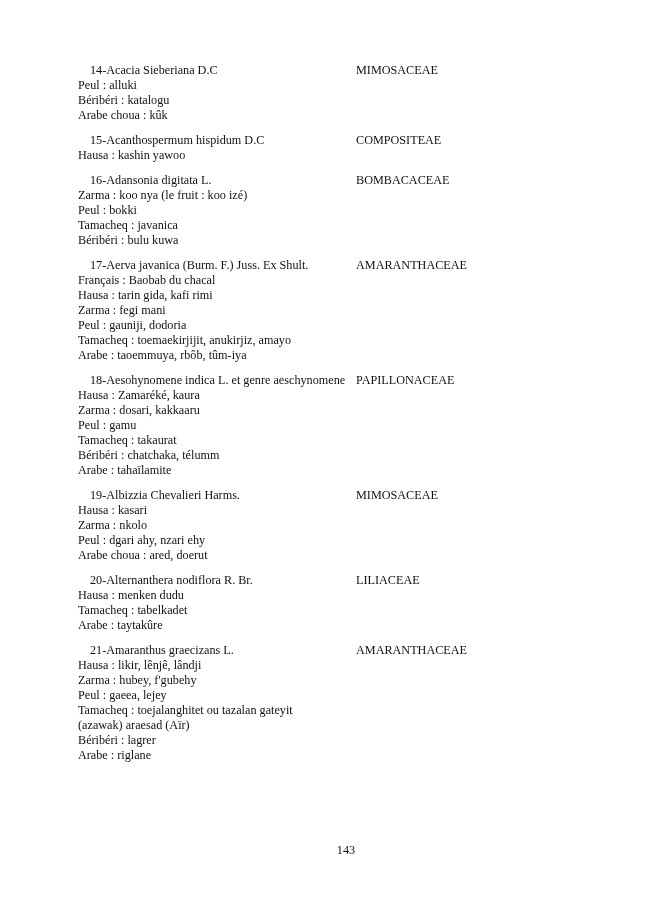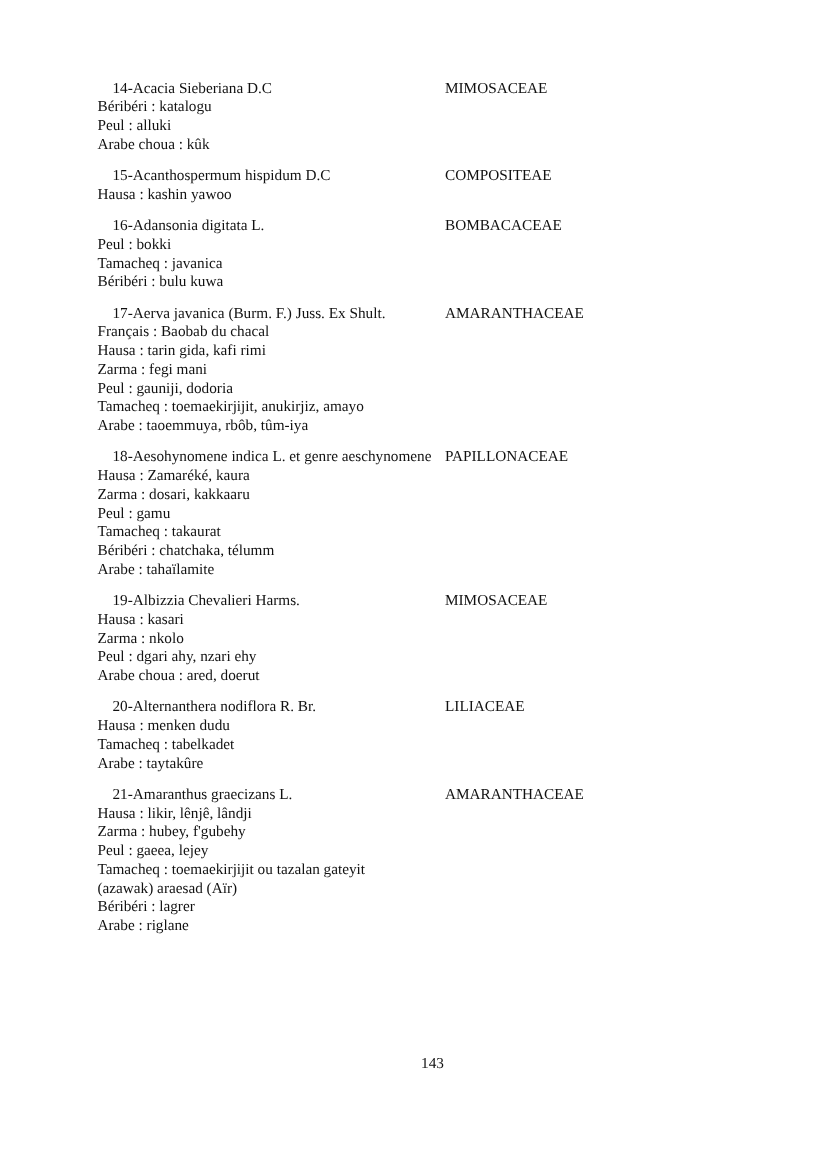--- a/index.html
+++ b/index.html
@@ -16,38 +16,39 @@
 </head>
 <body>
 
 <div class="page">
 
   <div class="entry">
     <div class="entry-head">
       <span class="species">14-Acacia Sieberiana D.C</span>
       <span class="family">MIMOSACEAE</span>
     </div>
+    <div class="name-line">Peul : alluki</div>
     <div class="name-line">Béribéri : katalogu</div>
-    <div class="name-line">Peul : alluki</div>
     <div class="name-line">Arabe choua : kûk</div>
   </div>
 
   <div class="entry">
     <div class="entry-head">
       <span class="species">15-Acanthospermum hispidum D.C</span>
       <span class="family">COMPOSITEAE</span>
     </div>
     <div class="name-line">Hausa : kashin yawoo</div>
   </div>
 
   <div class="entry">
     <div class="entry-head">
       <span class="species">16-Adansonia digitata L.</span>
       <span class="family">BOMBACACEAE</span>
     </div>
+    <div class="name-line">Zarma : koo nya (le fruit : koo izé)</div>
     <div class="name-line">Peul : bokki</div>
     <div class="name-line">Tamacheq : javanica</div>
     <div class="name-line">Béribéri : bulu kuwa</div>
   </div>
 
   <div class="entry">
     <div class="entry-head">
       <span class="species">17-Aerva javanica (Burm. F.) Juss. Ex Shult.</span>
       <span class="family">AMARANTHACEAE</span>
     </div>
@@ -94,21 +95,21 @@
   </div>
 
   <div class="entry">
     <div class="entry-head">
       <span class="species">21-Amaranthus graecizans L.</span>
       <span class="family">AMARANTHACEAE</span>
     </div>
     <div class="name-line">Hausa : likir, lênjê, lândji</div>
     <div class="name-line">Zarma : hubey, f'gubehy</div>
     <div class="name-line">Peul : gaeea, lejey</div>
-    <div class="name-line">Tamacheq : toemaekirjijit ou tazalan gateyit</div>
+    <div class="name-line">Tamacheq : toejalanghitet ou tazalan gateyit</div>
     <div class="name-line">(azawak) araesad (Aïr)</div>
     <div class="name-line">Béribéri : lagrer</div>
     <div class="name-line">Arabe : riglane</div>
   </div>
 
 </div>
 
 <div class="page-number">143</div>
 
 </body></html>

